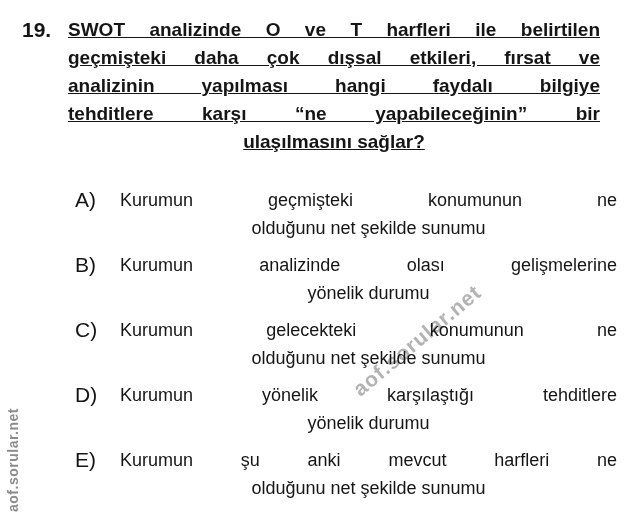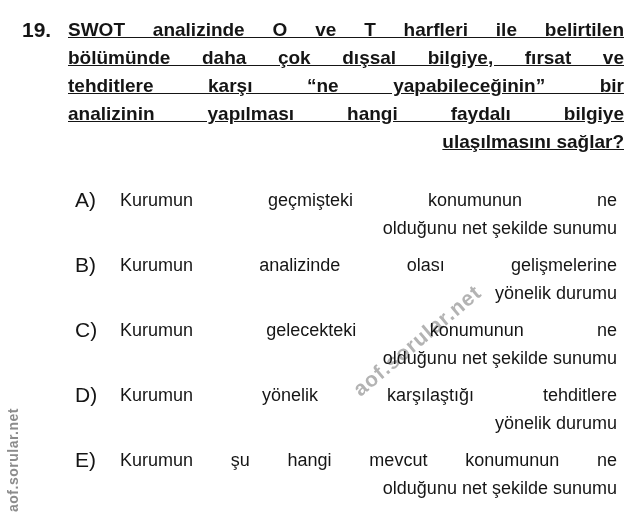--- a/index.html
+++ b/index.html
@@ -14,42 +14,42 @@
     height: 524px;
     background: #ffffff;
     overflow: hidden;
     color: #151515;
   }
   
   .question-row {
     position: relative;
     z-index: 2;
     display: flex;
-    margin: 16px 16px 0 22px;
+    margin: 16px 40px 0 22px;
   }
   .qnum {
     width: 46px;
     flex-shrink: 0;
     font-weight: bold;
     font-size: 21px;
     line-height: 28px;
   }
   .qtext {
     flex: 1;
     font-weight: bold;
     font-size: 19px;
     line-height: 28px;
     text-decoration: underline;
   }
   .line-just {
     text-align: justify;
     text-align-last: justify;
   }
   .line-left {
-    text-align: right;
+    text-align: center;
   }
   
   .options {
     position: relative;
     z-index: 2;
     list-style: none;
     margin: 30px 23px 0 75px;
   }
   .option {
     display: flex;
@@ -94,23 +94,23 @@
 </style>
 </head>
 <body>
 
 <div class="page">
 
   <div class="question-row">
     <div class="qnum">19.</div>
     <div class="qtext">
       <div class="line-just">SWOT analizinde O ve T harfleri ile belirtilen</div>
-      <div class="line-just">bölümünde daha çok dışsal bilgiye, fırsat ve</div>
+      <div class="line-just">geçmişteki daha çok dışsal etkileri, fırsat ve</div>
+      <div class="line-just">analizinin yapılması hangi faydalı bilgiye</div>
       <div class="line-just">tehditlere karşı “ne yapabileceğinin” bir</div>
-      <div class="line-just">analizinin yapılması hangi faydalı bilgiye</div>
       <div class="line-left">ulaşılmasını sağlar?</div>
     </div>
   </div>
 
   <ul class="options">
     <li class="option">
       <span class="letter">A)</span>
       <span class="otext">
         <span class="line-just" style="display:block">Kurumun geçmişteki konumunun ne</span>
         <span class="line-left" style="display:block">olduğunu net şekilde sunumu</span>
@@ -133,21 +133,21 @@
     <li class="option">
       <span class="letter">D)</span>
       <span class="otext">
         <span class="line-just" style="display:block">Kurumun yönelik karşılaştığı tehditlere</span>
         <span class="line-left" style="display:block">yönelik durumu</span>
       </span>
     </li>
     <li class="option">
       <span class="letter">E)</span>
       <span class="otext">
-        <span class="line-just" style="display:block">Kurumun şu hangi mevcut konumunun ne</span>
+        <span class="line-just" style="display:block">Kurumun şu anki mevcut harfleri ne</span>
         <span class="line-left" style="display:block">olduğunu net şekilde sunumu</span>
       </span>
     </li>
   </ul>
 
   <div class="wm-left">aof.sorular.net</div>
   <div class="wm-diag">aof.sorular.net</div>
 
 </div>
 

